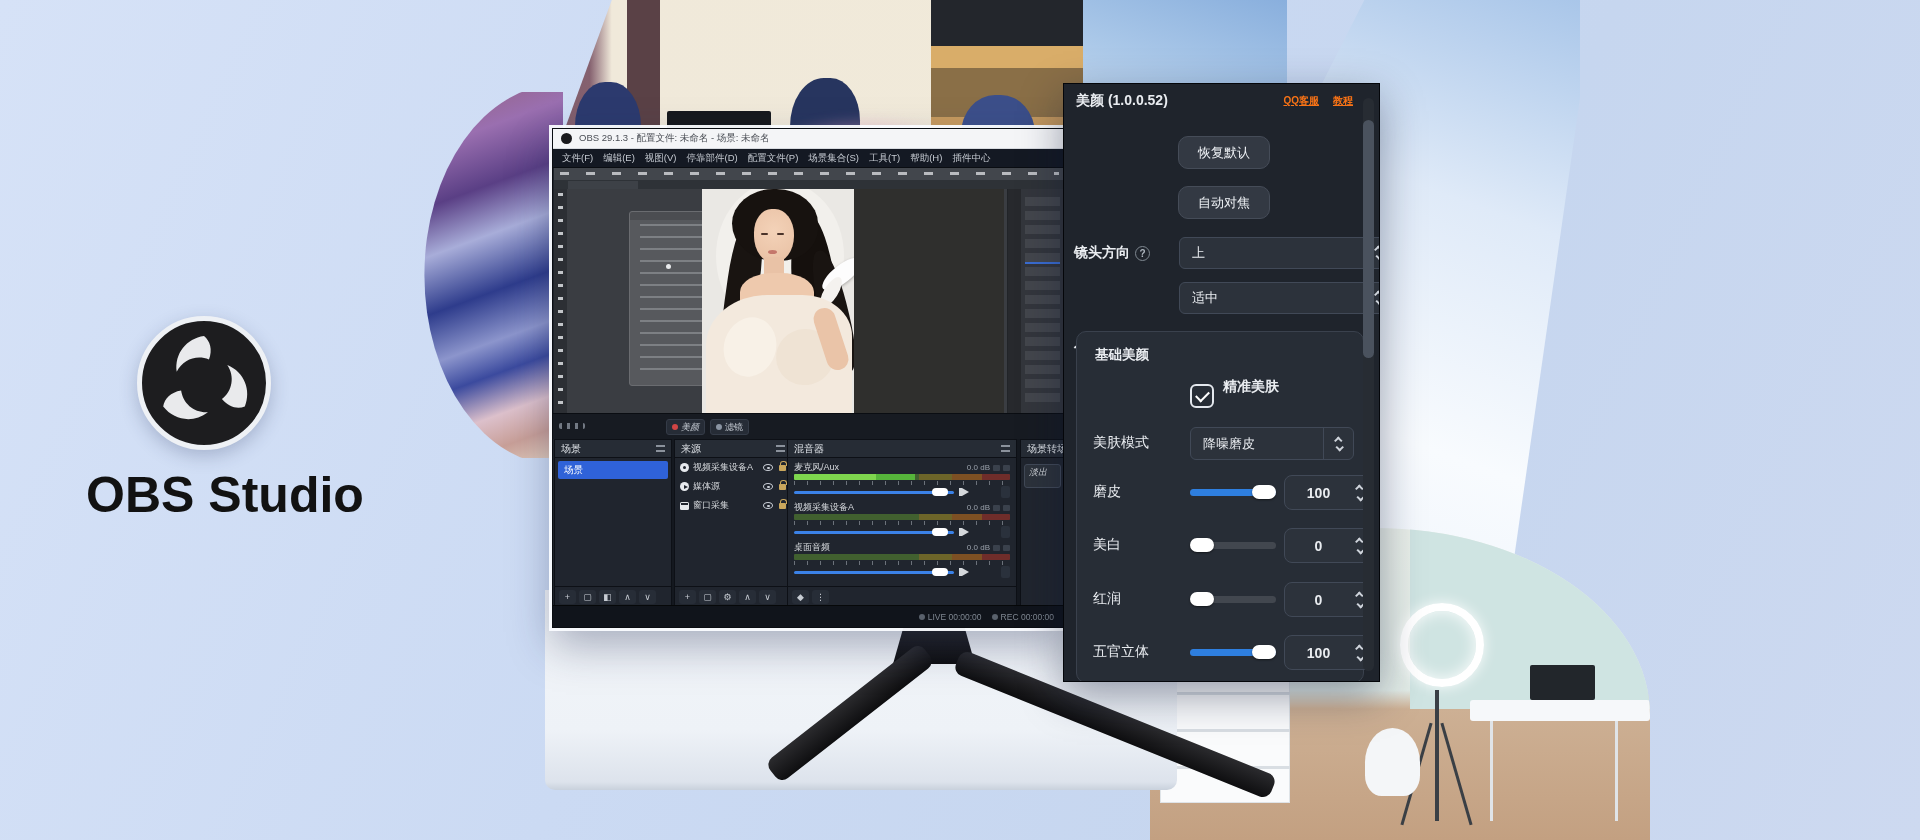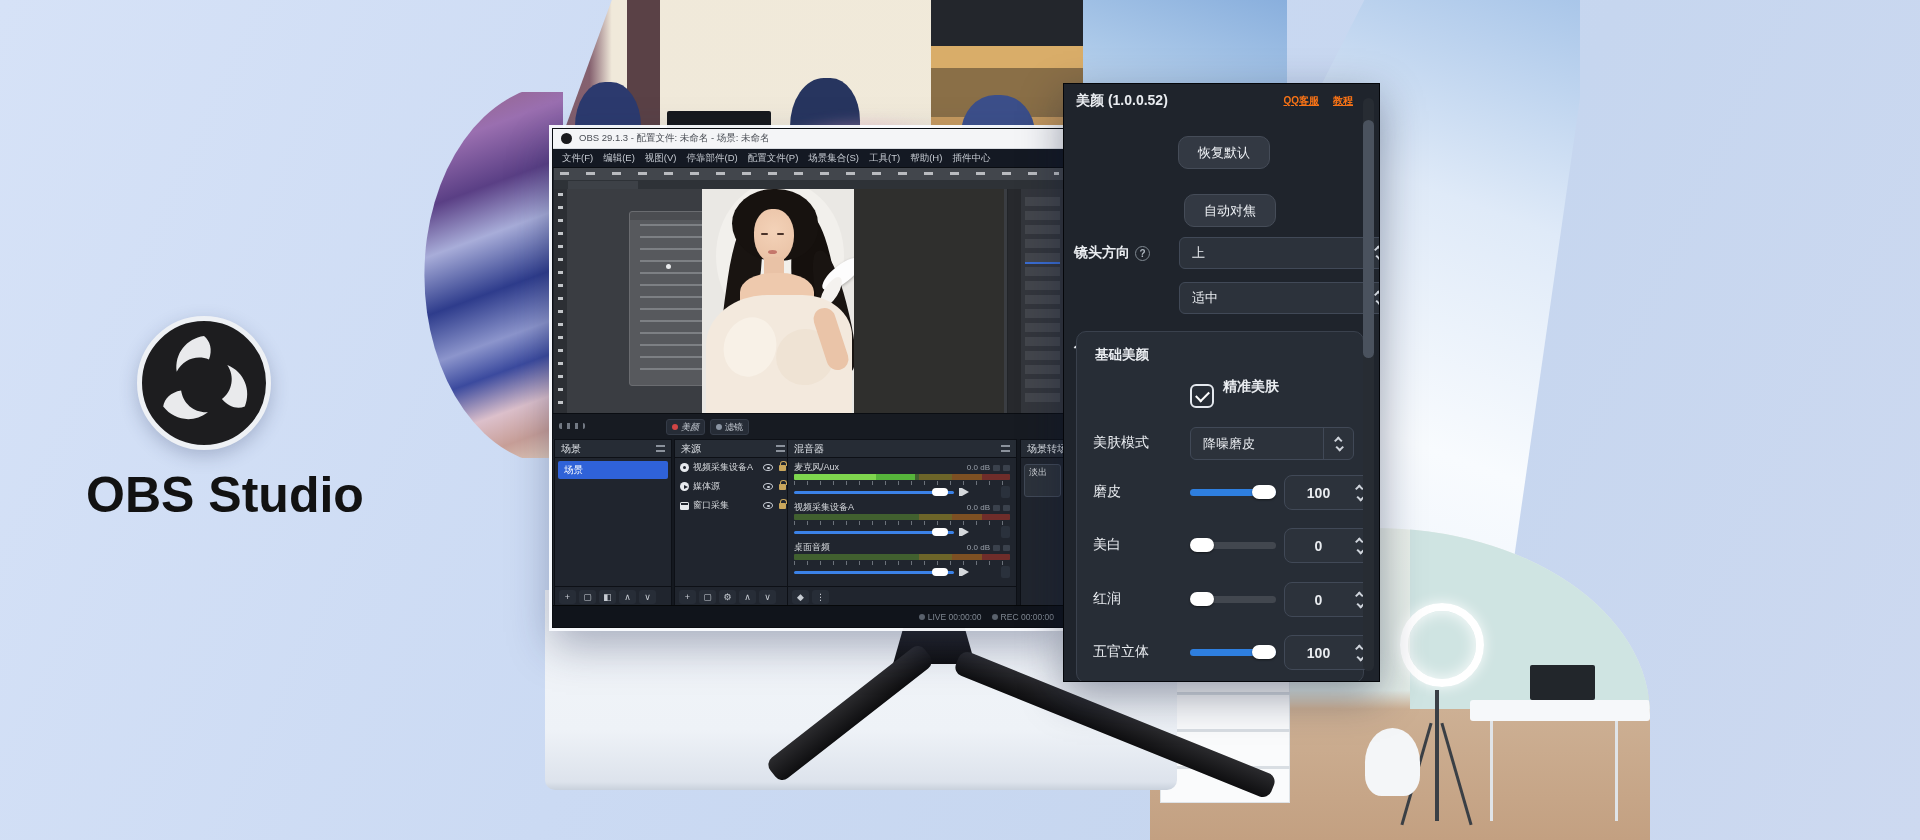--- a/index.html
+++ b/index.html
@@ -386,42 +386,42 @@
         <div class="dock-toolbar">
           <div class="tbtn">◆</div>
           <div class="tbtn">⋮</div>
         </div>
       </div>
 
       <div class="dock" style="left:466px;width:45px;">
         <div class="dock-h" style="overflow:hidden;white-space:nowrap;">
           <span>场景转场</span>
         </div>
-        <div style="margin:6px 3px;height:33px;background:#2c323b;border:1px solid #414957;border-radius:3px;overflow:hidden;font-size:9px;color:#d5d8dc;padding:1px 4px;white-space:nowrap;">
+        <div style="margin:6px 3px;height:24px;background:#2c323b;border:1px solid #414957;border-radius:3px;overflow:hidden;font-size:9px;color:#d5d8dc;padding:1px 4px;white-space:nowrap;font-style:italic;">
           <span>淡出</span>
         </div>
       </div>
     </div>
 
     <div class="statusbar">
       <span><span class="st-dot"></span><span>LIVE 00:00:00</span></span>
       <span><span class="st-dot"></span><span>REC 00:00:00</span></span>
     </div>
   </div>
 
   <div class="panel">
     <div class="p-head">
       <span class="p-title">美颜 (1.0.0.52)</span>
       <span class="p-links">
         <a class="p-link">QQ客服</a>
         <a class="p-link">教程</a>
       </span>
     </div>
     <div class="p-btn" style="top:52px;">恢复默认</div>
-    <div class="p-btn" style="top:110px;margin-left:6px;">自动对焦</div>
+    <div class="p-btn" style="top:102px;">自动对焦</div>
 
     <div class="p-row-label" style="top:160px;">
       <span>镜头方向</span>
       <span class="help">?</span>
     </div>
     <div class="dropdown" style="top:153px;">
       <span class="dd-val">上</span>
       <span class="dd-spin">
           <span class="chev up"></span>
           <span class="chev dn"></span>

